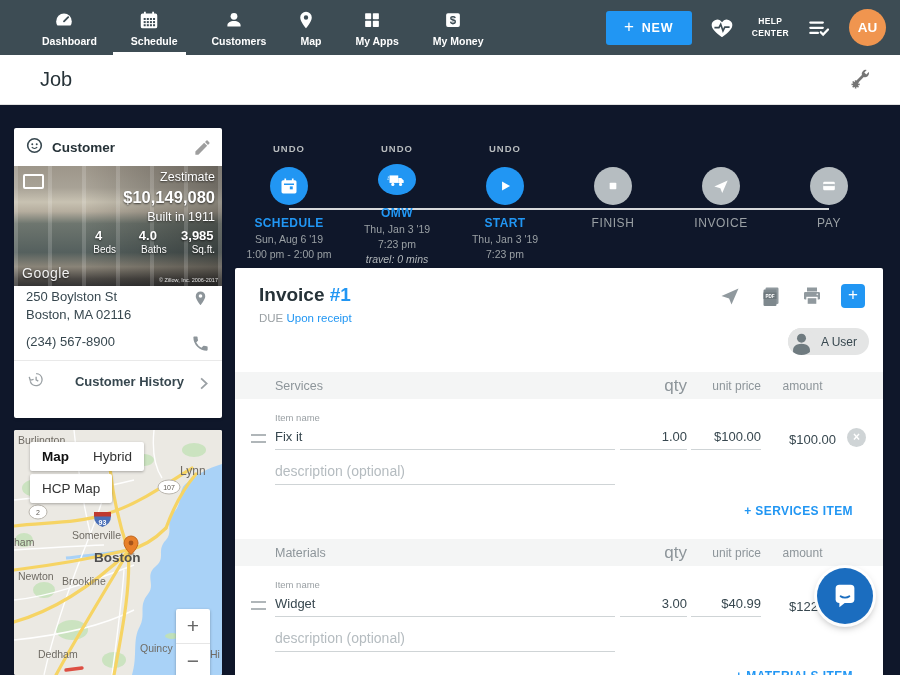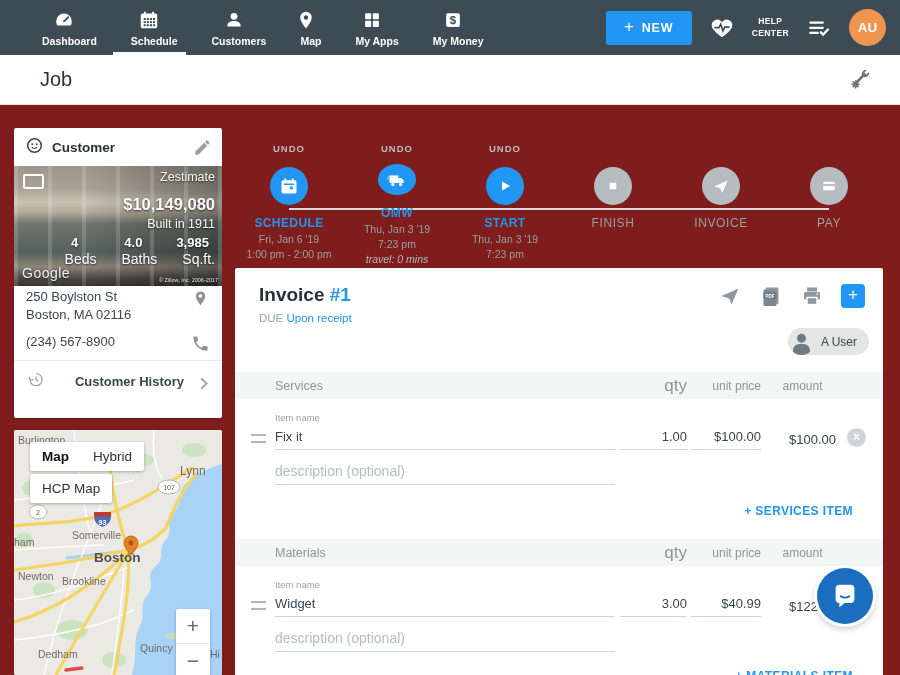--- a/index.html
+++ b/index.html
@@ -25,45 +25,45 @@
   .avatar { width:37px; height:37px; border-radius:50%; background:#f0954f; color:#fff;
     display:flex; align-items:center; justify-content:center; font-size:13.5px; font-weight:bold; cursor:pointer; }
 
   
   .job-bar { position:absolute; left:0; top:55px; width:900px; height:50px; background:#fff;
     border-bottom:1px solid #e2e2e2; display:flex; align-items:center; z-index:20; }
   .job-title { margin-left:40px; font-size:20px; color:#263238; }
   .job-tools { position:absolute; right:28px; top:13px; width:24px; height:24px; cursor:pointer; }
 
   
-  .content { position:absolute; left:0; top:105px; width:900px; height:570px; background:#7f1d1d; overflow:hidden; }
+  .content { position:absolute; left:0; top:105px; width:900px; height:570px; background:#0f172a; overflow:hidden; }
   .card { background:#fff; border-radius:2px; box-shadow:0 1px 3px rgba(0,0,0,.18); }
 
   
   .customer-card { position:absolute; left:14px; top:23px; width:208px; height:290px; }
   .cust-head { height:38px; display:flex; align-items:center; padding:0 11px; gap:8px; }
   .cust-head svg { width:19px; height:19px; }
   .cust-title { font-size:13.5px; font-weight:bold; color:#263238; flex:1; }
   .edit-btn { width:18px; height:18px; cursor:pointer; }
   .photo { position:relative; height:120px; overflow:hidden;
     background:linear-gradient(180deg,#9d968a 0%,#a8a296 18%,#c8c2b2 30%,#b5ad9e 38%,#6e766f 48%,#55605e 72%,#8a8478 84%,#4a4743 94%,#343434 100%); }
   .photo::before { content:""; position:absolute; inset:0;
     background:repeating-linear-gradient(90deg, rgba(255,255,255,.16) 0 4px, rgba(0,0,0,0) 4px 34px),
       linear-gradient(90deg, rgba(0,0,0,0) 35%, rgba(0,0,0,.35) 100%); }
   .photo-flag { position:absolute; left:9px; top:8px; width:21px; height:15px;
     border:2px solid #fff; border-radius:2px; }
   .z-stack { position:absolute; right:7px; top:4px; text-align:right; color:#fff;
     text-shadow:0 1px 2px rgba(0,0,0,.65); }
   .z-label { font-size:12.5px; }
-  .z-value { font-size:16.5px; font-weight:bold; margin-top:11px; }
+  .z-value { font-size:16.5px; font-weight:bold; margin-top:4px; }
   .z-built { font-size:12.5px; margin-top:3px; }
   .z-stats { display:flex; gap:13px; justify-content:flex-end; margin-top:4px; }
   .z-col { text-align:center; }
   .z-col .v { font-size:13px; font-weight:bold; }
-  .z-col .l { font-size:14px; margin-top:1px;padding-left:12px; }
+  .z-col .l { font-size:10px; margin-top:1px;padding-left:12px; }
   .g-logo { position:absolute; left:8px; bottom:5px; color:rgba(255,255,255,.92); font-size:14px;
     letter-spacing:.5px; text-shadow:0 1px 2px rgba(0,0,0,.6); }
   .z-copy { position:absolute; right:4px; bottom:3px; color:rgba(255,255,255,.85); font-size:5.5px; }
   .contact-row { display:flex; align-items:flex-start; padding:8px 12px 7px 12px; }
   .contact-txt { flex:1; font-size:13px; color:#37474f; line-height:1.35; }
   .contact-ic { width:19px; height:19px; margin-top:1px; }
   .hist-row { display:flex; align-items:center; gap:10px; padding:9px 12px; border-top:1px solid #e9e9e9;
     cursor:pointer; }
   .hist-row svg { width:19px; height:19px; }
   .hist-label { flex:1; font-size:13px; color:#37474f; font-weight:bold;text-align:right; }
@@ -412,21 +412,21 @@
       <div class="wf-step">
         <div class="wf-undo">UNDO</div>
         <div class="wf-circle done">
             <svg viewBox="0 0 24 24">
               <path fill="#fff" d="M19 5h-1.5V3h-2v2h-7V3h-2v2H5a2 2 0 0 0-2 2v12a2 2 0 0 0 2 2h14a2 2 0 0 0 2-2V7a2 2 0 0 0-2-2z"></path>
               <rect x="6" y="9" width="12" height="1.8" fill="#2196f3"></rect>
               <rect x="13" y="12.5" width="3.5" height="3.5" fill="#2196f3"></rect>
             </svg>
           </div>
         <div class="wf-label done">SCHEDULE</div>
-        <div class="wf-sub">Fri, Jan 6 '19</div>
+        <div class="wf-sub">Sun, Aug 6 '19</div>
         <div class="wf-sub">1:00 pm - 2:00 pm</div>
       </div>
       <div class="wf-step">
         <div class="wf-undo">UNDO</div>
         <div class="wf-circle done">
             <svg viewBox="0 0 24 24" fill="#fff">
               <path d="M3 6.5h10.5v9H3z"></path>
               <path d="M13.5 9.5h3.6l2.9 3v3h-6.5z"></path>
               <circle cx="7" cy="17.3" r="1.9"></circle>
               <circle cx="16.3" cy="17.3" r="1.9"></circle>

